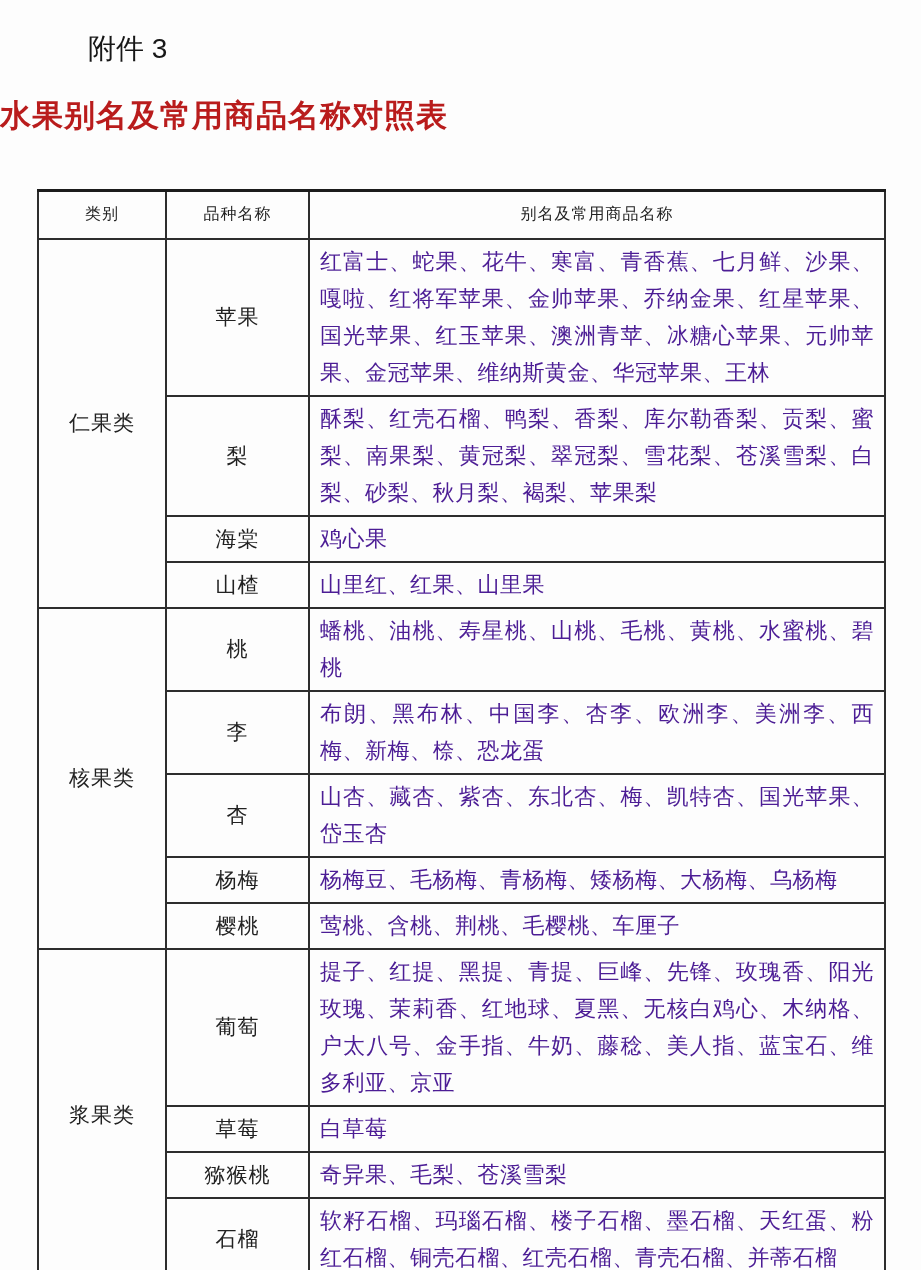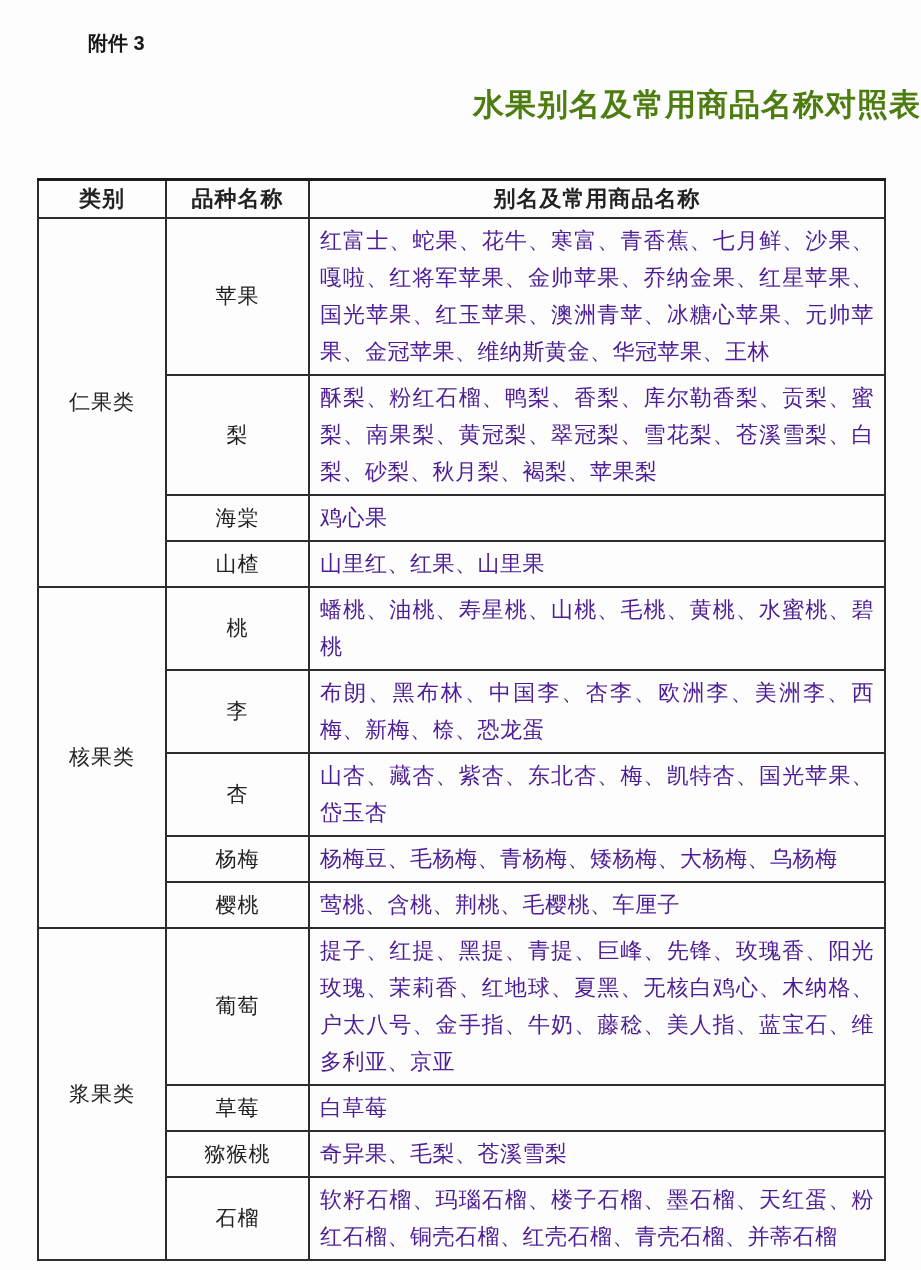--- a/index.html
+++ b/index.html
@@ -14,53 +14,53 @@
     margin: 0 auto;
     background: #fdfdfd;
     color: #1f1f1f;
     font-family: "Liberation Serif", "DejaVu Serif", serif;
     overflow: hidden;
     box-sizing: border-box;
   }
   .attachment-label {
     padding: 30px 12px 0 88px;
     font-family: "Liberation Sans", "DejaVu Sans", sans-serif;
-    font-weight: bold;
-    font-size: 20px;
+    font-weight: normal;
+    font-size: 28px;
     color: #171717;
   }
   .doc-title {
     margin-top: 27px;
-    text-align: right;
+    text-align: left;
     font-family: Liberation Sans, sans-serif;
     font-weight: bold;
     font-size: 31px;
     letter-spacing: 1px;
-    color: #4d7c0f;
+    color: #b91c1c;
   }
   table.fruit-table {
     border-collapse: collapse;
     table-layout: fixed;
     width: 847px;
     margin: 52px 0 0 37px;
     background: #fdfdfd;
   }
   .fruit-table col.c1 { width: 128px; }
   .fruit-table col.c2 { width: 143px; }
   .fruit-table col.c3 { width: 576px; }
   .fruit-table th, .fruit-table td {
     border: 2px solid #2d2d2d;
     vertical-align: middle;
     box-sizing: border-box;
   }
   .fruit-table { border: 2px solid #1c1c1c; border-top-width: 3px; }
   .fruit-table th {
-    height: 38px;
-    font-weight: bold;
-    font-size: 22px;
+    height: 48px;
+    font-weight: normal;
+    font-size: 16px;
     text-align: center;
     letter-spacing: 1px;
     color: #222;
   }
   .fruit-table td.cat,
   .fruit-table td.variety {
     text-align: center;
     font-size: 21px;
     letter-spacing: 1px;
     color: #222;
@@ -100,21 +100,21 @@
       </tr>
     </thead>
     <tbody>
         <tr>
           <td class="cat" rowspan="4">仁果类</td>
           <td class="variety">苹果</td>
           <td class="aliases">红富士、蛇果、花牛、寒富、青香蕉、七月鲜、沙果、嘎啦、红将军苹果、金帅苹果、乔纳金果、红星苹果、国光苹果、红玉苹果、澳洲青苹、冰糖心苹果、元帅苹果、金冠苹果、维纳斯黄金、华冠苹果、王林</td>
         </tr>
         <tr>
           <td class="variety">梨</td>
-          <td class="aliases">酥梨、粉红石榴、鸭梨、香梨、库尔勒香梨、贡梨、蜜梨、南果梨、黄冠梨、翠冠梨、雪花梨、苍溪雪梨、白梨、砂梨、秋月梨、褐梨、苹果梨</td>
+          <td class="aliases">酥梨、红壳石榴、鸭梨、香梨、库尔勒香梨、贡梨、蜜梨、南果梨、黄冠梨、翠冠梨、雪花梨、苍溪雪梨、白梨、砂梨、秋月梨、褐梨、苹果梨</td>
         </tr>
         <tr class="single">
           <td class="variety">海棠</td>
           <td class="aliases">鸡心果</td>
         </tr>
         <tr class="single">
           <td class="variety">山楂</td>
           <td class="aliases">山里红、红果、山里果</td>
         </tr>
         <tr>

